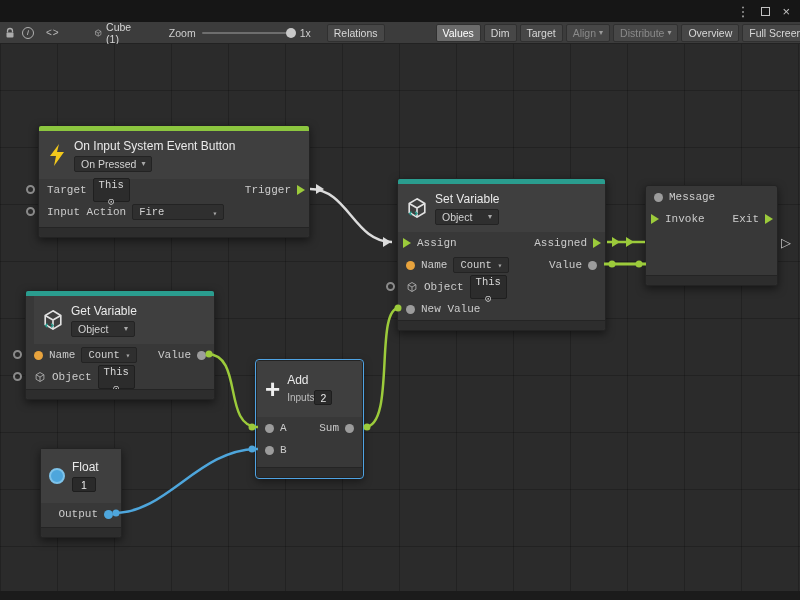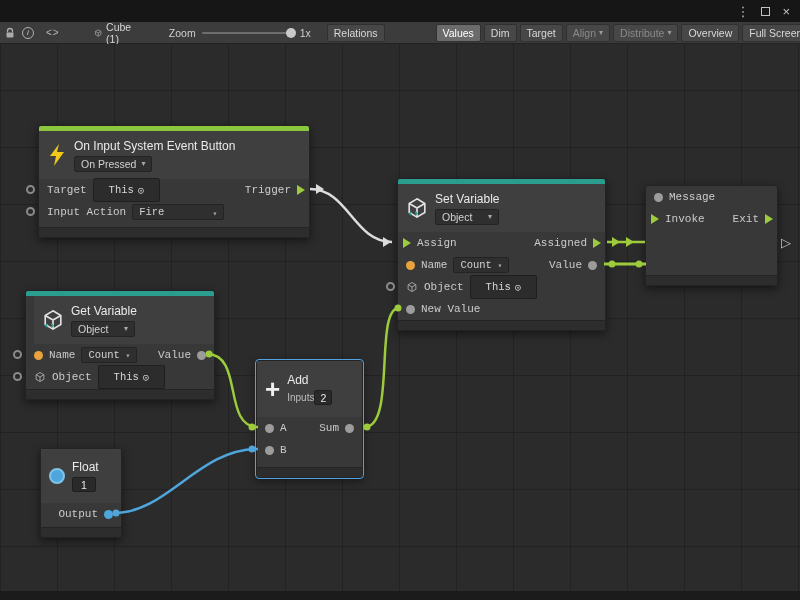--- a/index.html
+++ b/index.html
@@ -73,22 +73,22 @@
            border-radius:0 0 3px 3px; flex:0 0 auto; }
   .port-dot { width:9px; height:9px; border-radius:50%; flex:0 0 auto; }
   .port-dot.gray   { background:#9C9C9C; }
   .port-dot.orange { background:#E8A33D; }
   .port-dot.blue   { background:#4EA6DC; }
   .tri { width:0; height:0; border-top:5px solid transparent; border-bottom:5px solid transparent;
          border-left:8px solid #9CCB3B; flex:0 0 auto; }
   .tri.in  { margin-left:-3px; }
   .tri.out { margin-right:-4px; }
   .chip { display:inline-flex; align-items:center; gap:4px; background:#2C2C2C;
-          border:1px solid #1F1F1F; border-radius:2px; padding:0 15px; height:24px;
-          font-size:10.5px; color:#D8D8D8; }
+          border:1px solid #1F1F1F; border-radius:2px; padding:0 5px; height:24px;
+          font-size:10.5px; color:#D8D8D8;flex-direction:column; }
   .chip .tgt { font-size:11px; color:#C6C6C6; }
   .vfield { background:#2A2A2A; border:1px solid #1E1E1E; border-radius:2px; min-width:18px;
             height:15px; padding:0 4px; font-size:10.5px; color:#E8E8E8; display:inline-flex;
             align-items:center; justify-content:center; }
   .stray-port { position:absolute; width:9px; height:9px; border-radius:50%;
                 border:2px solid #8A8A8A; background:transparent; z-index:3; }
   .plus-glyph { font-size:26px; font-weight:bold; color:#EFEFEF; line-height:22px; }
   .float-circle { width:16px; height:16px; border-radius:50%; background:#4EA6DC;
                   border:2px solid #7EC3EA; }
   .flow-outline { position:absolute; font-size:13px; color:#C3C3C3; z-index:3; }

